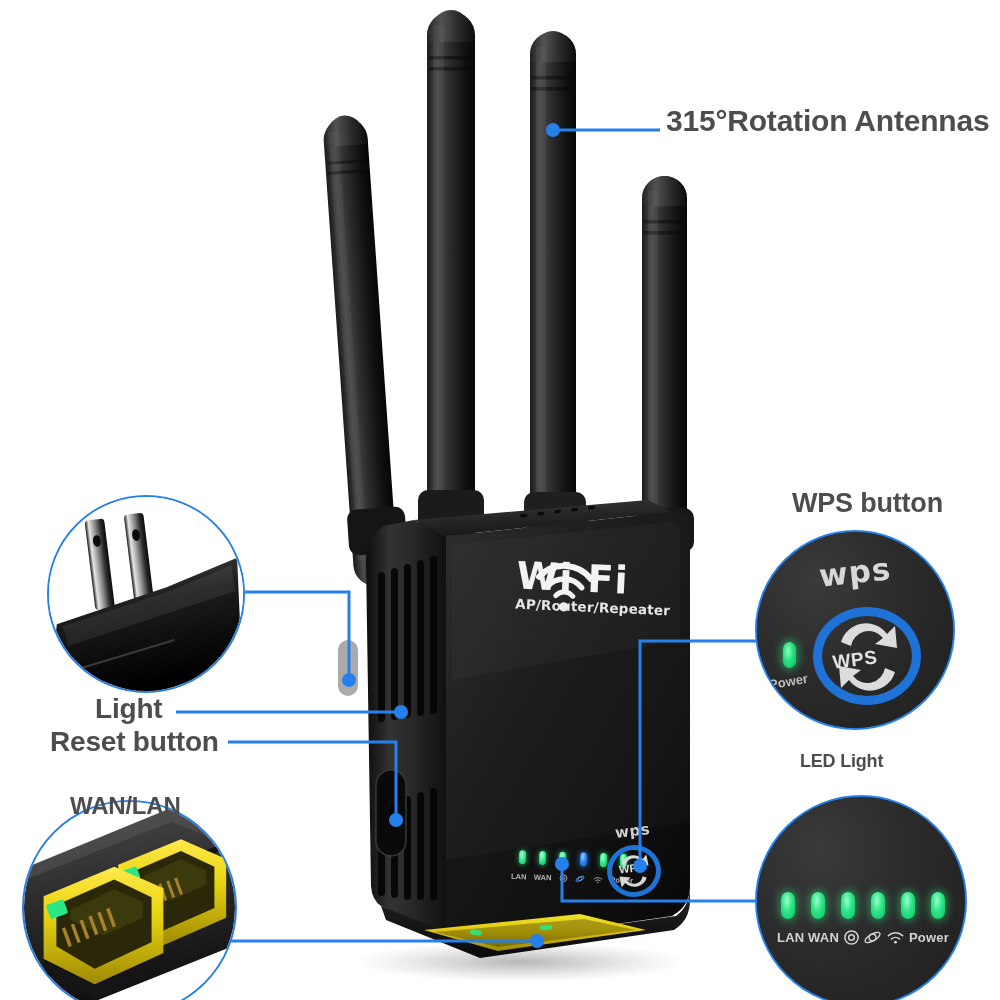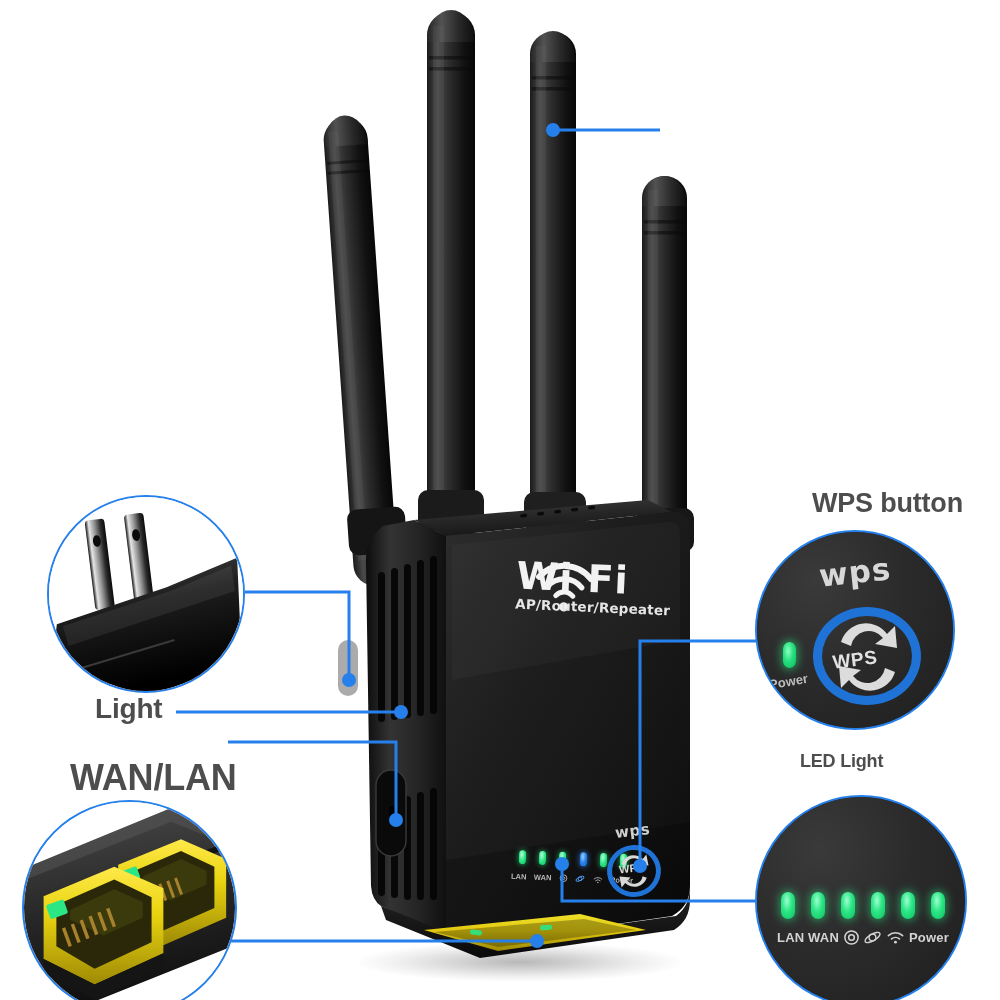--- a/index.html
+++ b/index.html
@@ -16,25 +16,25 @@
   .calloutText{
     position:absolute;
     color:#4d4d4d;
     font-weight:bold;
     letter-spacing:-0.2px;
     white-space:nowrap;
     line-height:1;
     font-family:"Liberation Sans","DejaVu Sans",sans-serif;
   }
   .t-antennas{ left:666px; top:106px; font-size:30px; }
-  .t-wps{ left:812px; top:490px; font-size:27px; }
+  .t-wps{ left:792px; top:490px; font-size:27px; }
   .t-led{ left:800px; top:752px; font-size:18px; }
   .t-vents{ left:95px;  top:695px; font-size:28px; }
   .t-reset{ left:50px;  top:728px; font-size:28px; }
-  .t-wanlan{ left:70px; top:760px; font-size:36px; }
+  .t-wanlan{ left:70px; top:794px; font-size:24px; }
 
   
   .mag{
     position:absolute; border-radius:50%;
     border:2px solid #2680eb; overflow:hidden;
     background:#ffffff;
   }
   .mag-plug{ left:47px;  top:495px; width:198px; height:198px; }
   .mag-ports{ left:22px; top:800px; width:215px; height:215px; }
   .mag-wps{ left:755px; top:530px; width:200px; height:200px; background:#232323; }
@@ -503,18 +503,20 @@
         <svg width="19" height="15" viewBox="0 0 20 15" fill="none" stroke="#d3d3d3" stroke-width="1.7" stroke-linecap="round">
           <path d="M2.5 5.5 a11 11 0 0 1 15 0"></path>
           <path d="M5.8 9 a6.5 6.5 0 0 1 8.4 0"></path>
           <circle cx="10" cy="12.4" r="1.5" fill="#d3d3d3" stroke="none"></circle>
         </svg>
       </span>
       <span class="ledLbl">Power</span>
     </div>
   </div>
 
+  <div class="calloutText t-antennas">315°Rotation Antennas</div>
   <div class="calloutText t-wps">WPS button</div>
   <div class="calloutText t-led">LED Light</div>
   <div class="calloutText t-vents">Light</div>
+  <div class="calloutText t-reset">Reset button</div>
   <div class="calloutText t-wanlan">WAN/LAN</div>
 
 </div>
 
 </body></html>

